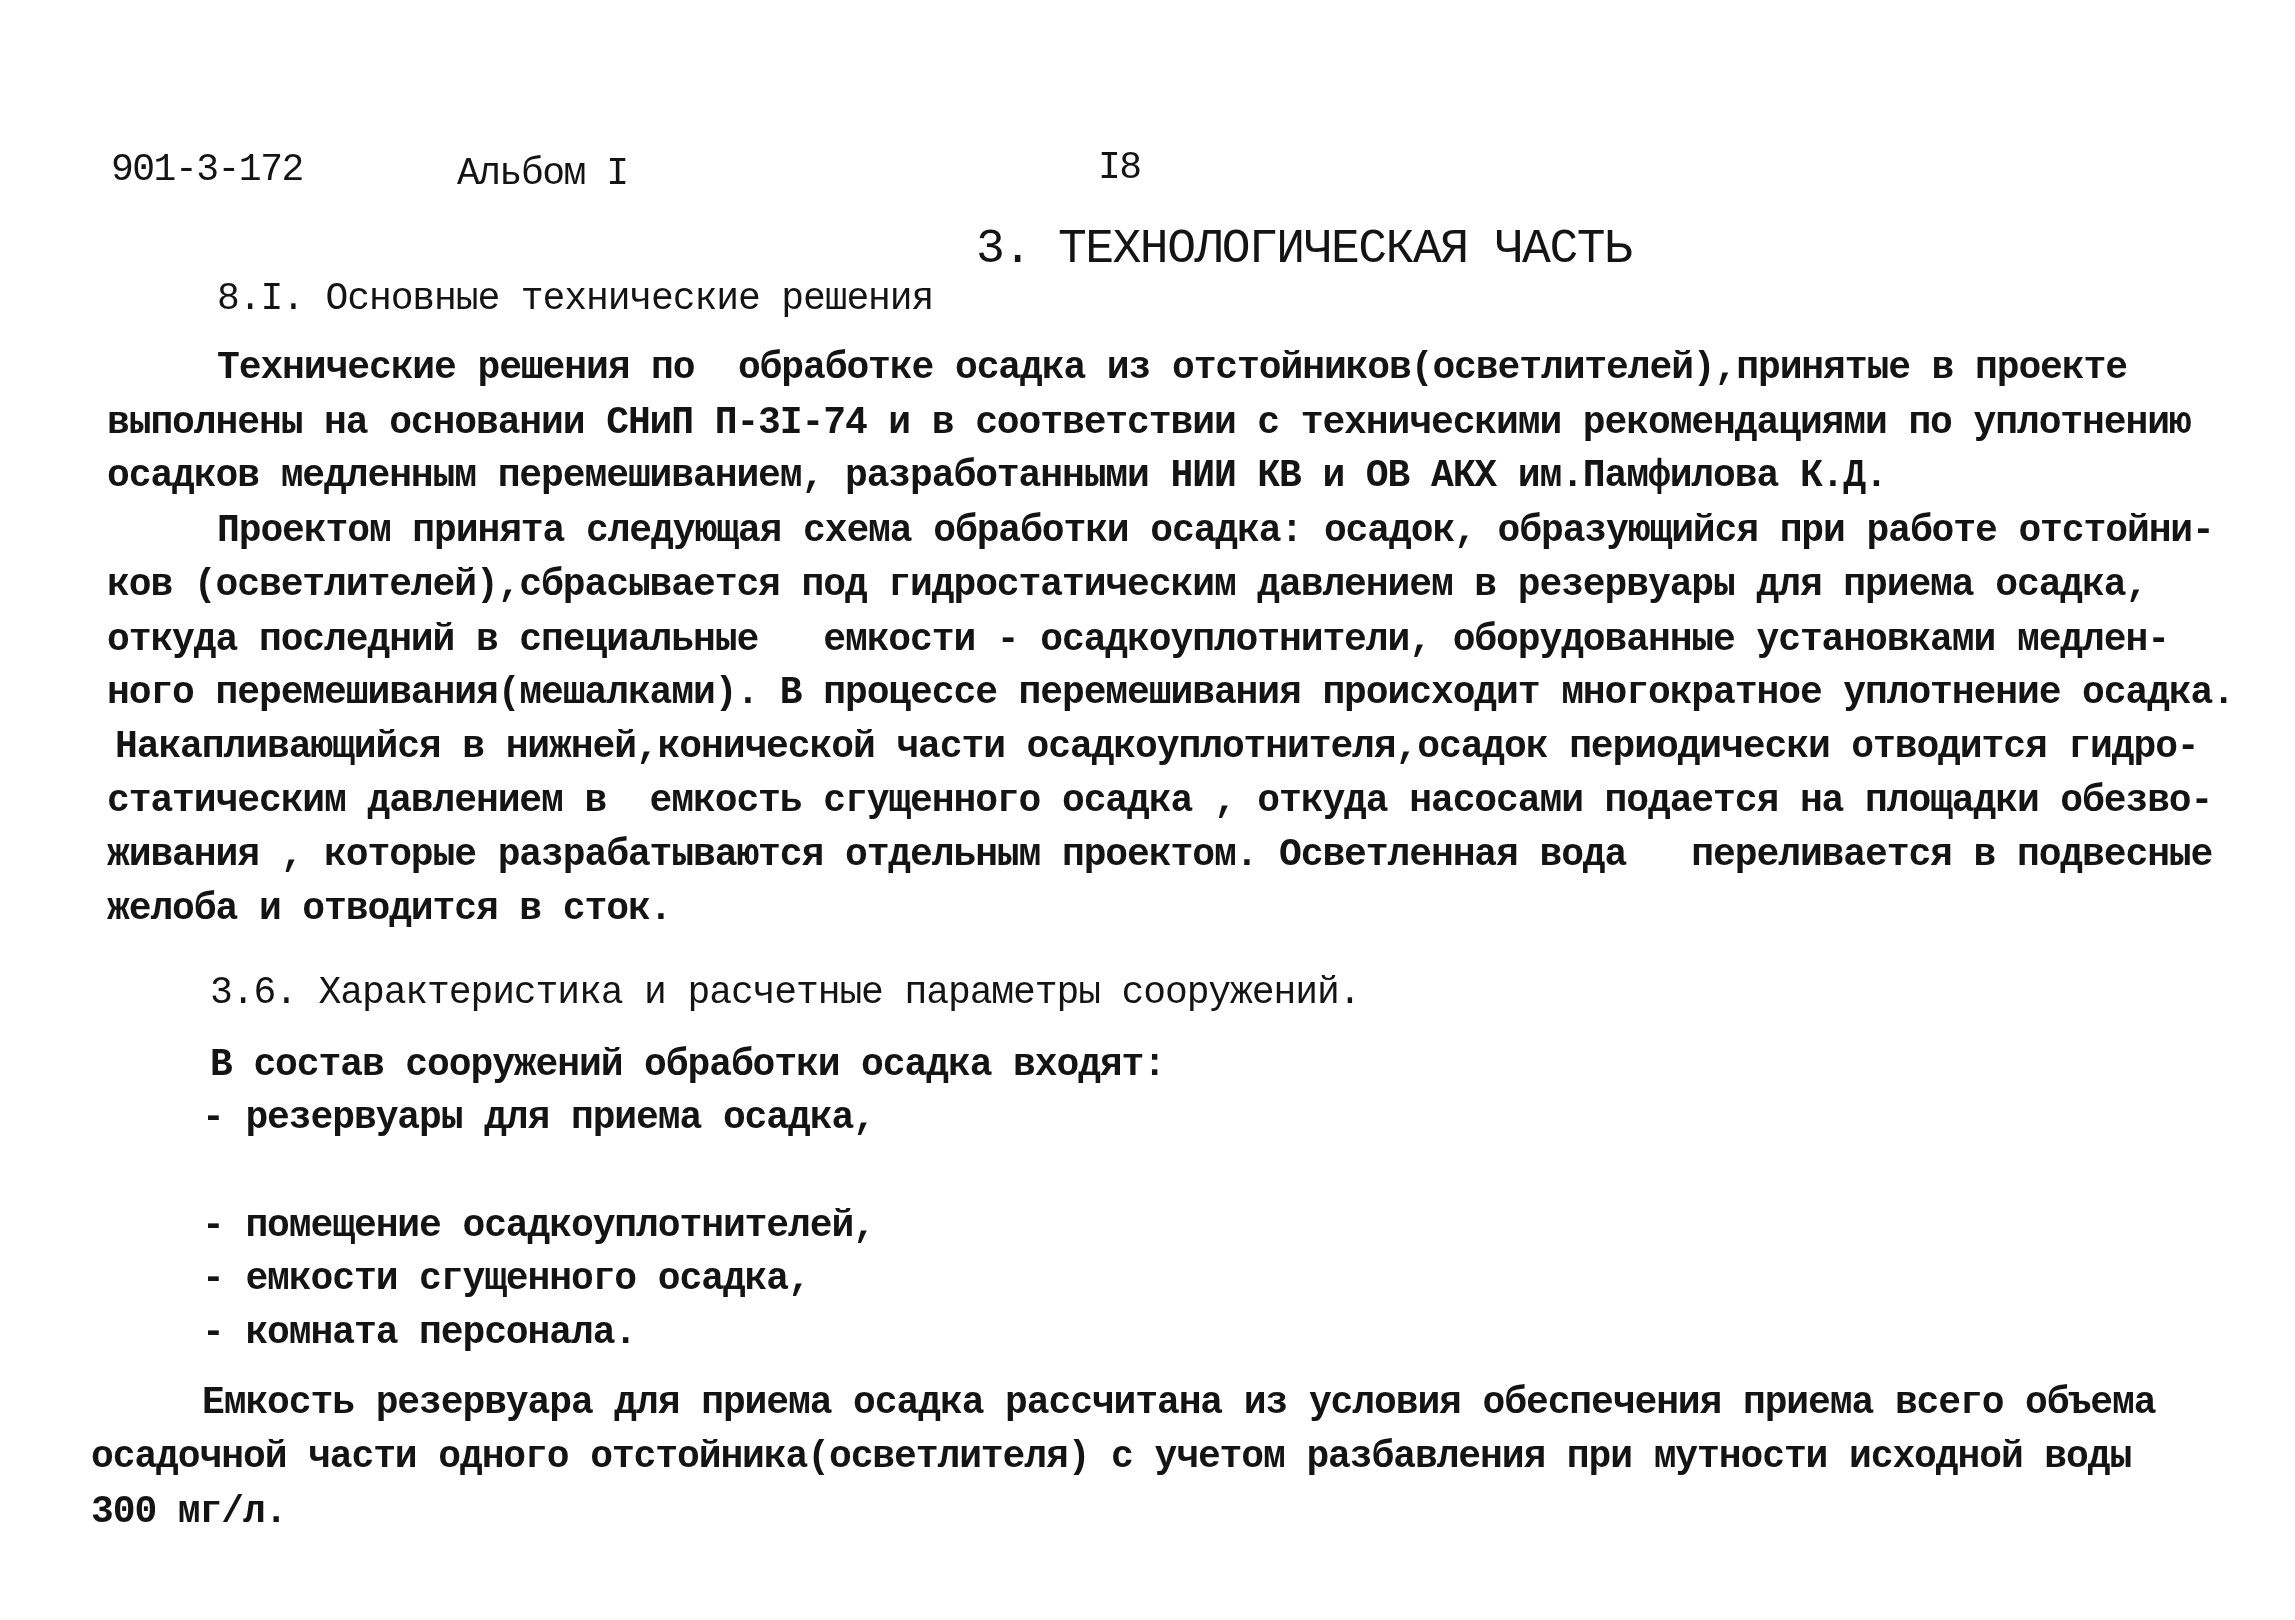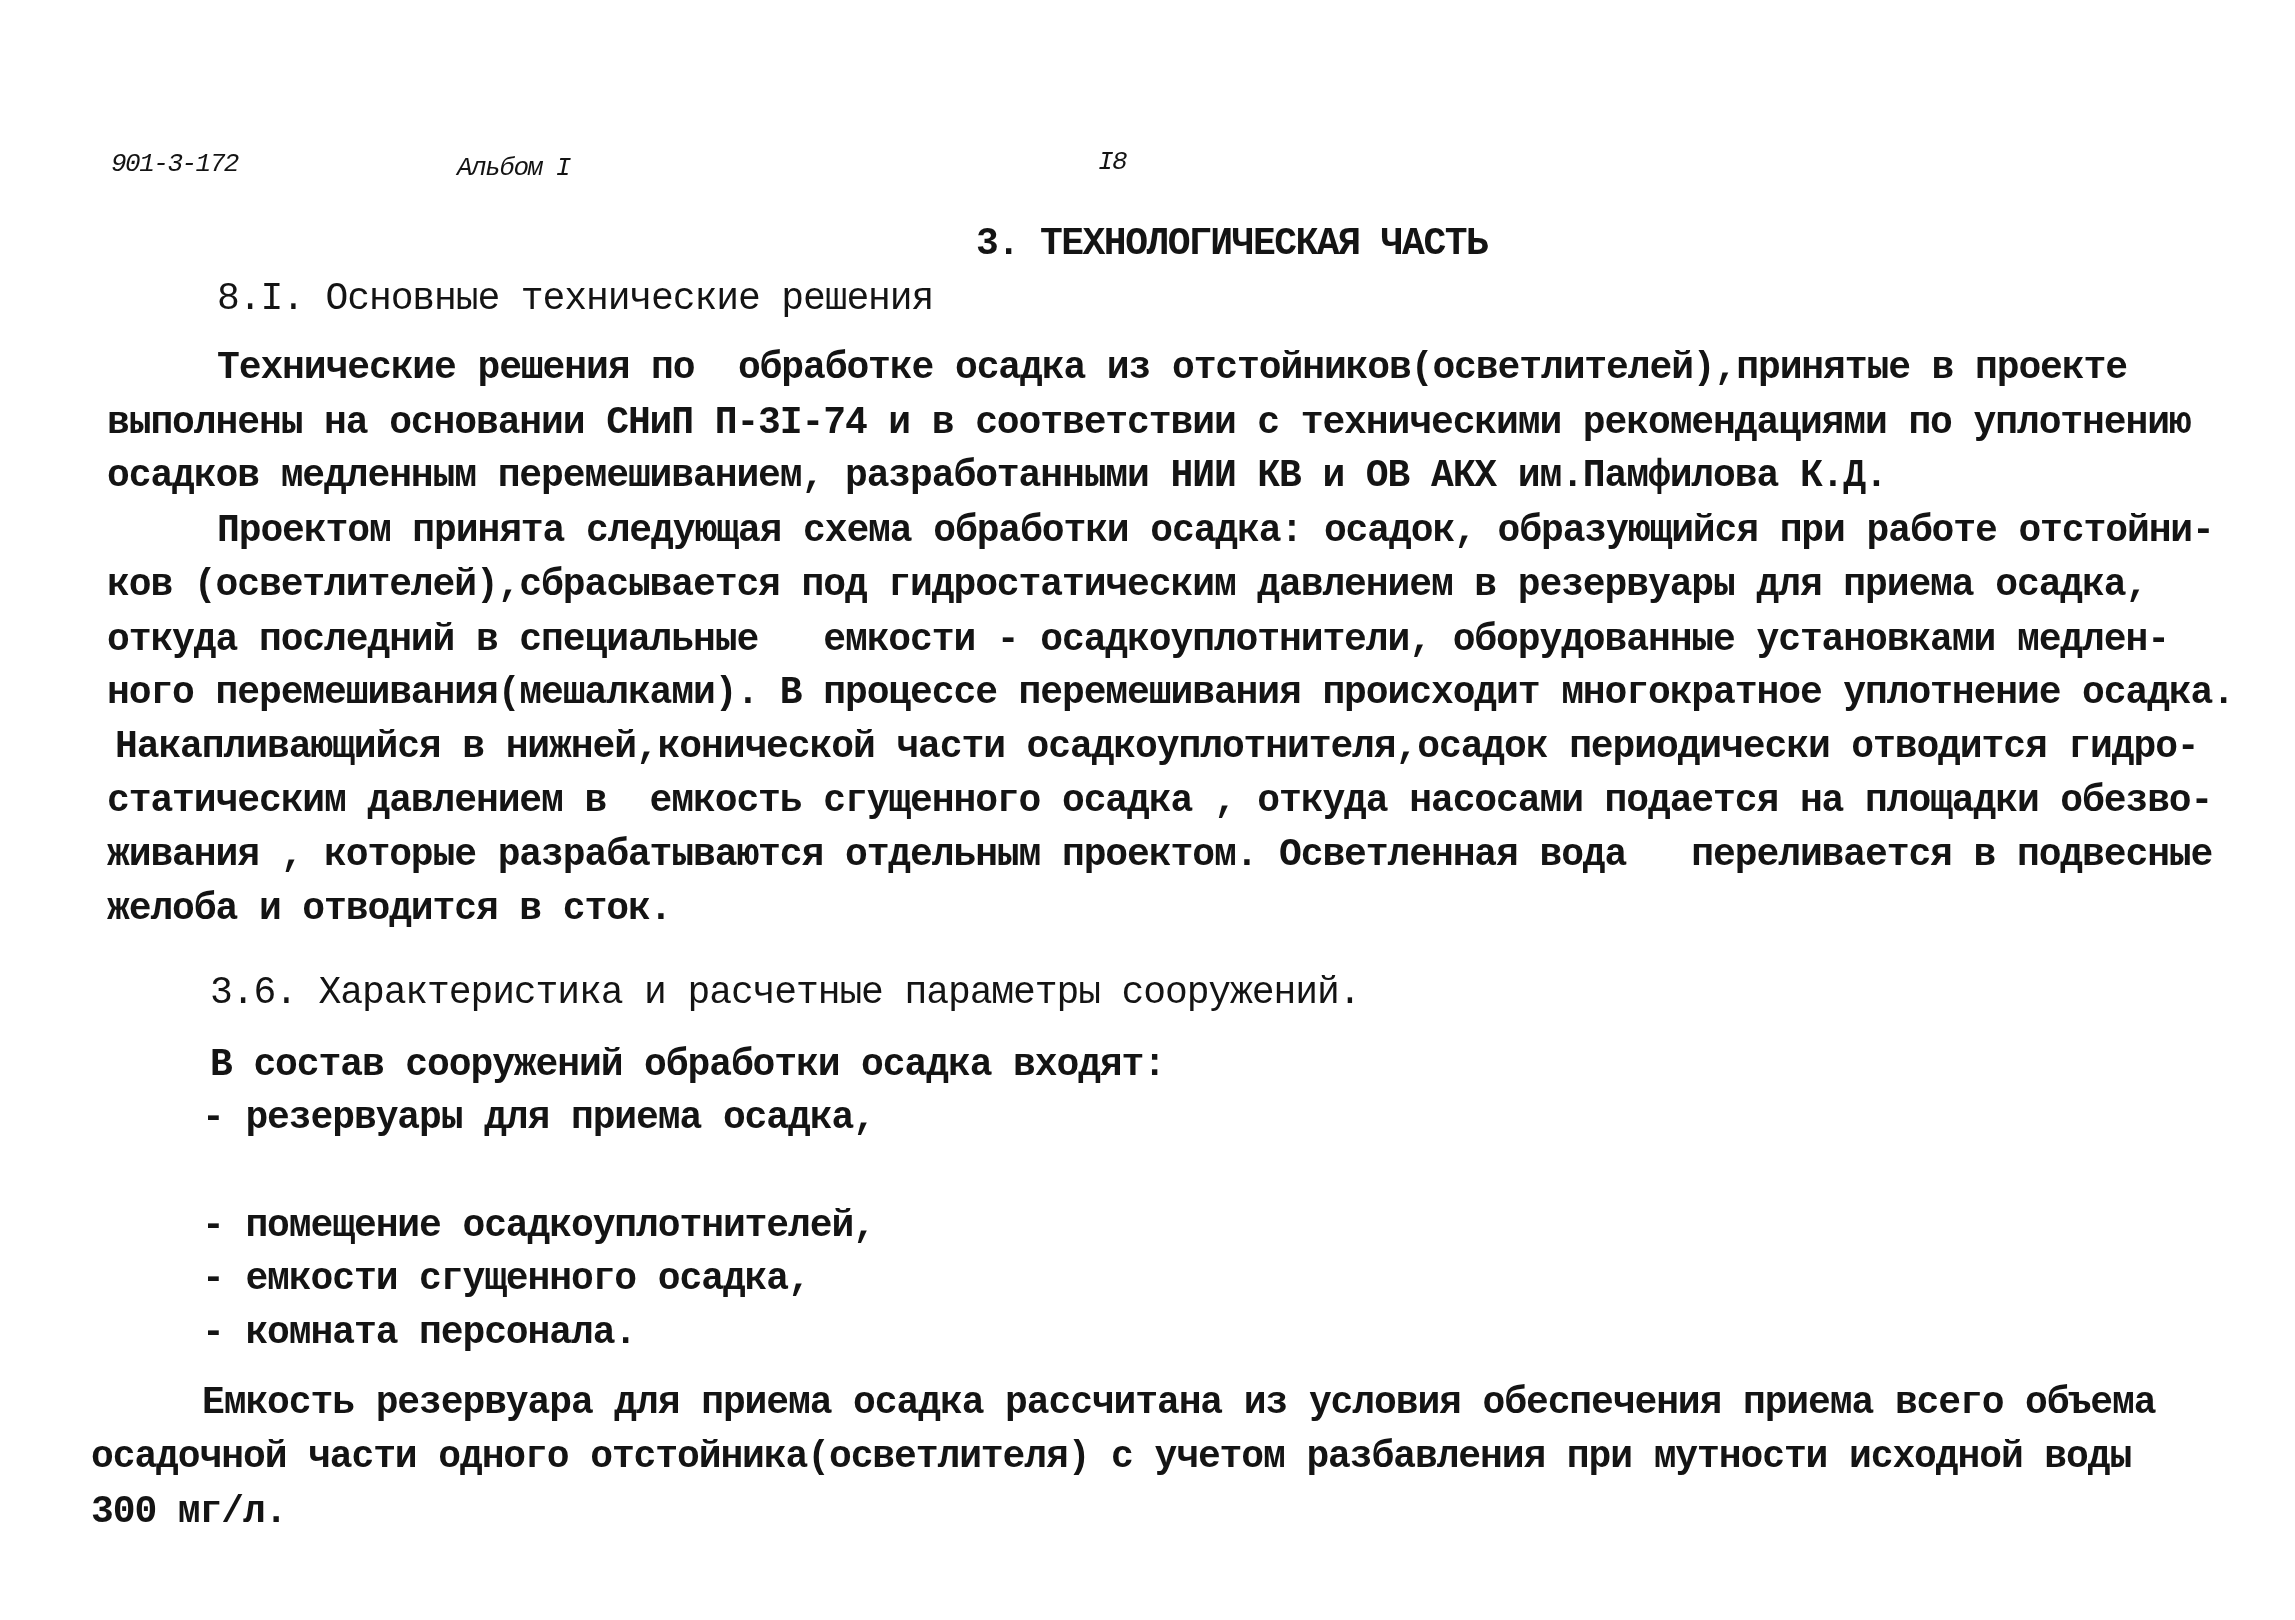--- a/index.html
+++ b/index.html
@@ -24,22 +24,22 @@
   .t {
     position: absolute;
     white-space: pre;
     font-size: 38px;
     line-height: 1;
     font-weight: bold;
     letter-spacing: -1.1px;
     color: #141414;
     font-family: "Liberation Mono", "DejaVu Sans Mono", monospace;
   }
-  .hdr { font-size: 26px; font-weight: normal; letter-spacing: -1.5px; font-style: italic; }
-  .title { font-size: 38px; font-weight: bold; letter-spacing: -1.5px; }
+  .hdr { font-size: 38px; font-weight: normal; letter-spacing: -1.5px; }
+  .title { font-size: 48px; font-weight: normal; letter-spacing: -1.5px; }
   .sub { font-weight: normal; letter-spacing: -1.1px; }
   .list-item { font-weight: bold; }
 </style>
 </head>
 <body>
 
 <div class="page">
 
   <div class="t hdr" style="left:111px; top:151px;">901-3-172</div>
   <div class="t hdr" style="left:457px; top:155px;">Альбом I</div>

